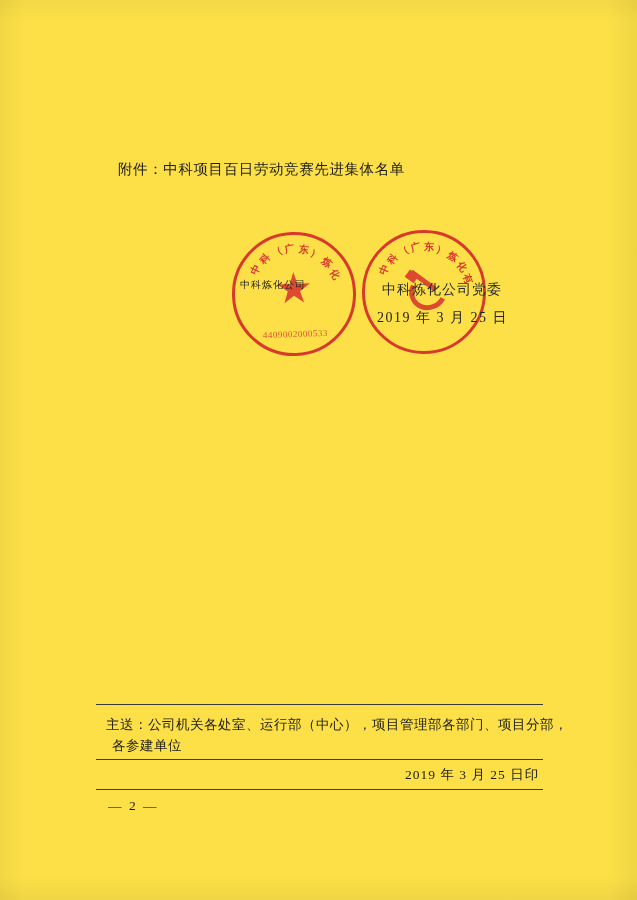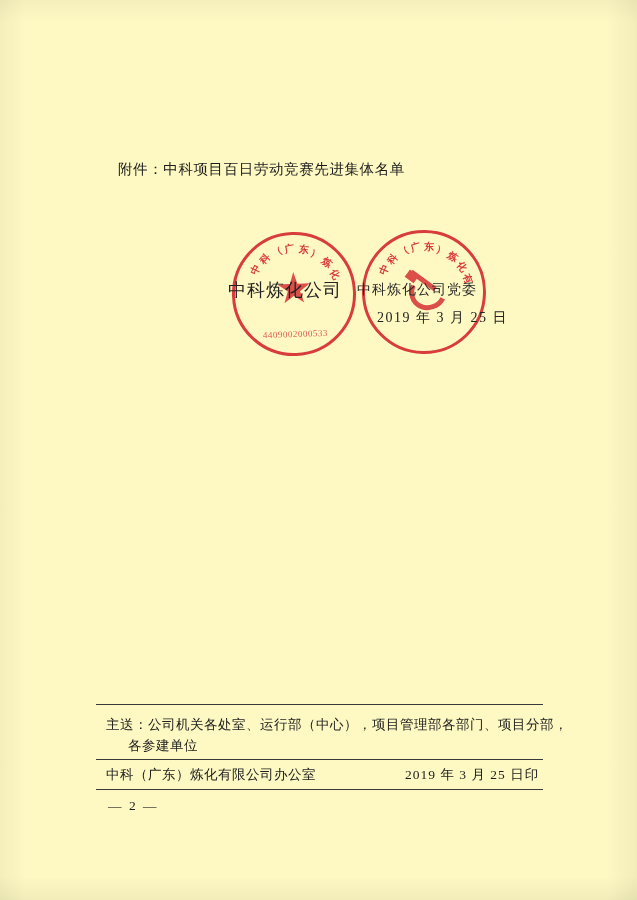--- a/index.html
+++ b/index.html
@@ -10,21 +10,21 @@
   body {
     width: 637px;
     height: 900px;
     overflow: hidden;
     font-family: "Liberation Serif", "DejaVu Serif", serif;
   }
   .page {
     position: relative;
     width: 637px;
     height: 900px;
-    background: #fef9c3;
+    background: #fde047;
     box-sizing: border-box;
   }
   
   .paper-tint {
     position: absolute;
     inset: 0;
     background:
       linear-gradient(to right, rgba(0,0,0,0.045) 0px, rgba(0,0,0,0.0) 26px),
       linear-gradient(to left, rgba(0,0,0,0.05) 0px, rgba(0,0,0,0.0) 30px),
       linear-gradient(to bottom, rgba(0,0,0,0.04) 0px, rgba(0,0,0,0.0) 22px),
@@ -131,29 +131,29 @@
   .sign-block {
     position: absolute;
     left: 357px;
     top: 276px;
     color: #232323;
     font-size: 14px;
     line-height: 28px;
     letter-spacing: 1px;
     white-space: nowrap;
   }
-  .sign-block .dept { color: #2a2a2a; }
+  .sign-block .dept { color: #2a2a2a; margin-left: 25px; }
   .sign-block .date { letter-spacing: 1.5px; margin-left: 20px; }
 
   .sign-block-left {
     position: absolute;
-    left: 228px;
+    left: 240px;
     top: 278px;
     color: #232323;
-    font-size: 18px;
+    font-size: 10px;
     letter-spacing: 1px;
     white-space: nowrap;
   }
 
   
   .rule {
     position: absolute;
     left: 96px;
     width: 447px;
     height: 1px;
@@ -164,21 +164,21 @@
   .rule-bottom { top: 789px; }
 
   .footer-text {
     position: absolute;
     color: #1c1c1c;
     font-size: 13.5px;
     letter-spacing: 0.5px;
     white-space: nowrap;
   }
   .dist-line1 { left: 106px; top: 704px; margin-top: 12px; }
-  .dist-line2 { left: 128px; top: 737px; }
+  .dist-line2 { left: 112px; top: 737px; }
   .issuer     { left: 106px; top: 766px; }
   .issue-date { left: 393px; top: 766px; letter-spacing: 1px; margin-left: 12px; }
 
   .page-number {
     position: absolute;
     left: 108px;
     top: 798px;
     font-size: 13.5px;
     color: #1c1c1c;
     letter-spacing: 2px;
@@ -234,18 +234,17 @@
     <div class="date">2019 年 3 月 25 日</div>
   </div>
 
   <div class="rule rule-top"></div>
   <div class="rule rule-mid"></div>
   <div class="rule rule-bottom"></div>
 
   <div class="footer-text dist-line1"><span>主送：</span><span>公司机关各处室、运行部（中心），项目管理部各部门、项目分部，</span></div>
   <div class="footer-text dist-line2">各参建单位</div>
 
-  <div class="footer-text issuer">中科（广东）炼化有限公司办公室</div>
   <div class="footer-text issue-date">2019 年 3 月 25 日印</div>
 
   <div class="page-number">— 2 —</div>
 
 </div>
 
 </body></html>

